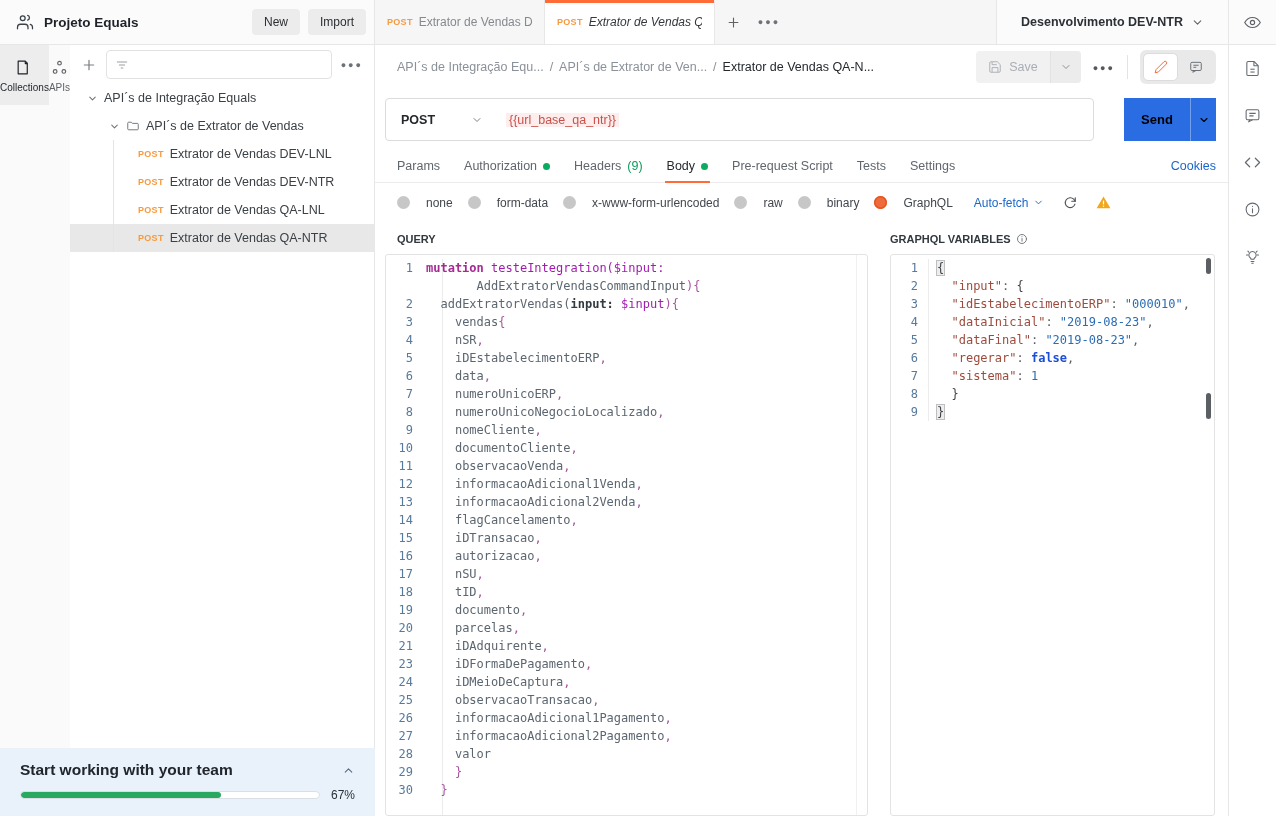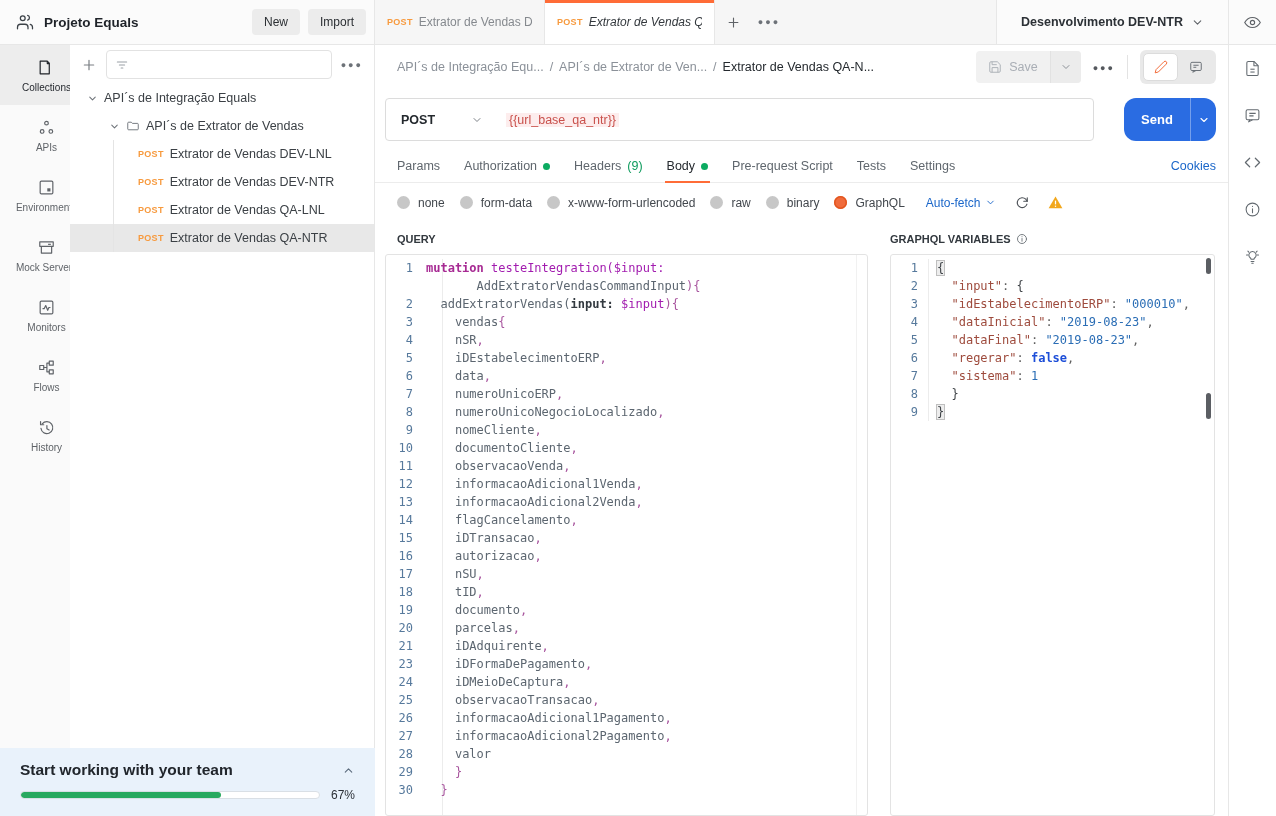--- a/index.html
+++ b/index.html
@@ -21,21 +21,21 @@
   .tab.active::before { content:""; position:absolute; top:0; left:0; right:0; height:3px; background:#ff6c37; }
   .tab.active .tab-label { color:#33383d; font-style:italic; }
   .method-badge { font-size:9px; font-weight:bold; color:#f79a3e; letter-spacing:.3px; flex:none; }
   .strip-btn { width:36px; flex:none; display:flex; align-items:center; justify-content:center; color:#5f6368; }
   .dots { font-size:9px; letter-spacing:2px; color:#6d7278; white-space:nowrap; }
   .envblock { flex:none; width:232px; display:flex; align-items:center; justify-content:center; gap:8px; border-left:1px solid #e7e7e7; background:#fbfbfb; }
   .env-label { font-size:12.5px; font-weight:bold; color:#2c3136; }
   .eyeblock { flex:none; width:48px; display:flex; align-items:center; justify-content:center; border-left:1px solid #e7e7e7; color:#5f6368; }
 
   
-  .leftrail { position:absolute; top:45px; left:0; width:94px; bottom:68px; background:#fafafa; border-right:1px solid #ededed; display:flex; flex-direction:column; }
+  .leftrail { position:absolute; top:45px; left:0; width:94px; bottom:68px; background:#fafafa; border-right:1px solid #ededed; display:flex; flex-direction:row; }
   .nav-item { height:60px; flex:none; display:flex; flex-direction:column; align-items:center; justify-content:center; gap:5px; color:#5f6368; cursor:pointer; }
   .nav-item .nav-label { font-size:10px; text-align:center; }
   .nav-item.active { background:#ededed; color:#1f2329; }
 
   
   .sidebar { position:absolute; top:45px; left:70px; width:305px; bottom:68px; background:#fff; border-right:1px solid #e7e7e7; }
   .side-toolbar { height:39px; display:flex; align-items:center; gap:9px; padding:0 11px; }
   .icon-btn { color:#7a7f84; display:flex; align-items:center; justify-content:center; cursor:pointer; background:none; border:none; }
   .search-box { flex:1; height:29px; border:1px solid #e2e2e2; border-radius:4px; background:#fff; display:flex; align-items:center; padding:0 8px; gap:6px; color:#9aa0a6; }
   .search-box input { border:none; outline:none; flex:1; min-width:0; font-family:inherit; font-size:12px; background:transparent; }
@@ -72,34 +72,34 @@
   .toggle-group { background:#e9e9e9; border-radius:6px; padding:3px; display:flex; }
   .toggle-seg { width:35px; height:28px; display:flex; align-items:center; justify-content:center; border-radius:5px; color:#6a7076; cursor:pointer; }
   .toggle-seg.active { background:#fff; border:1px solid #dcdcdc; color:#f26b3a; }
 
   .url-row { display:flex; align-items:center; gap:10px; padding:9px 12px 9px 10px; height:61px; }
   .url-box { flex:1; height:43px; border:1px solid #dcdcdc; border-radius:4px; background:#fff; display:flex; align-items:center; min-width:0; }
   .method-sel { width:112px; flex:none; display:flex; align-items:center; justify-content:space-between; padding:0 15px; font-weight:bold; font-size:12.5px; color:#24292e; cursor:pointer; }
   .method-sel .chev { color:#7d8288; }
   .url-input { padding:0 8px; font-size:12.5px; min-width:0; overflow:hidden; white-space:nowrap; }
   .var-chip { color:#c9514c; background:#fdeded; padding:2px 3px; border-radius:2px; }
-  .send-btn { flex:none; width:92px; height:43px; background:#2a6ce2; border-radius:12px; display:flex; color:#ffffff; cursor:pointer;margin-left:20px; }
+  .send-btn { flex:none; width:92px; height:43px; background:#2a6ce2; border-radius:0; display:flex; color:#000000; cursor:pointer;margin-left:20px; }
   .send-main { flex:1; display:flex; align-items:center; justify-content:center; font-size:13px; font-weight:bold; }
   .send-chev { width:26px; border-left:1px solid rgba(255,255,255,.35); display:flex; align-items:center; justify-content:center; }
 
   .reqtabs { display:flex; align-items:center; gap:24px; padding:0 12px 0 22px; height:33px; font-size:12.5px; color:#5f666d; border-bottom:1px solid #ececec; }
   .reqtab { display:flex; align-items:center; gap:6px; height:100%; position:relative; cursor:pointer; white-space:nowrap; }
   .reqtab.active { color:#24292e; }
   .reqtab.active::after { content:""; position:absolute; bottom:-1px; left:-2px; right:-2px; height:2px; background:#ff6c37; }
   .gdot { width:7px; height:7px; border-radius:50%; background:#0cab61; flex:none; }
   .hcount { color:#0e9b5d; }
   .cookies-link { margin-left:auto; color:#1a66c9; cursor:pointer; }
 
   .body-row { display:flex; align-items:center; gap:15px; padding:0 12px 0 22px; height:39px; font-size:12px; color:#42474d; }
-  .radio-item { display:flex; align-items:center; gap:8px; cursor:pointer;text-align:right; }
+  .radio-item { display:flex; align-items:center; gap:16px; cursor:pointer;text-align:right; }
   .radio { width:13px; height:13px; border-radius:50%; background:#c7c7c7; flex:none; }
   .radio.sel { background:#f06b3c; box-shadow:inset 0 0 0 1.5px #e2561f; }
   .autofetch { display:flex; align-items:center; gap:4px; color:#1a66c9; margin-left:6px; cursor:pointer; }
   .refresh-btn { color:#4a4f55; margin-left:4px; }
   .warn { margin-left:4px; }
 
   
   .editors { position:absolute; top:183px; left:0; right:0; bottom:0; }
   .panel-label { position:absolute; top:5px; font-size:11px; font-weight:bold; color:#32383e; display:flex; align-items:center; gap:5px; }
   .panel-label.q { left:22px; }

